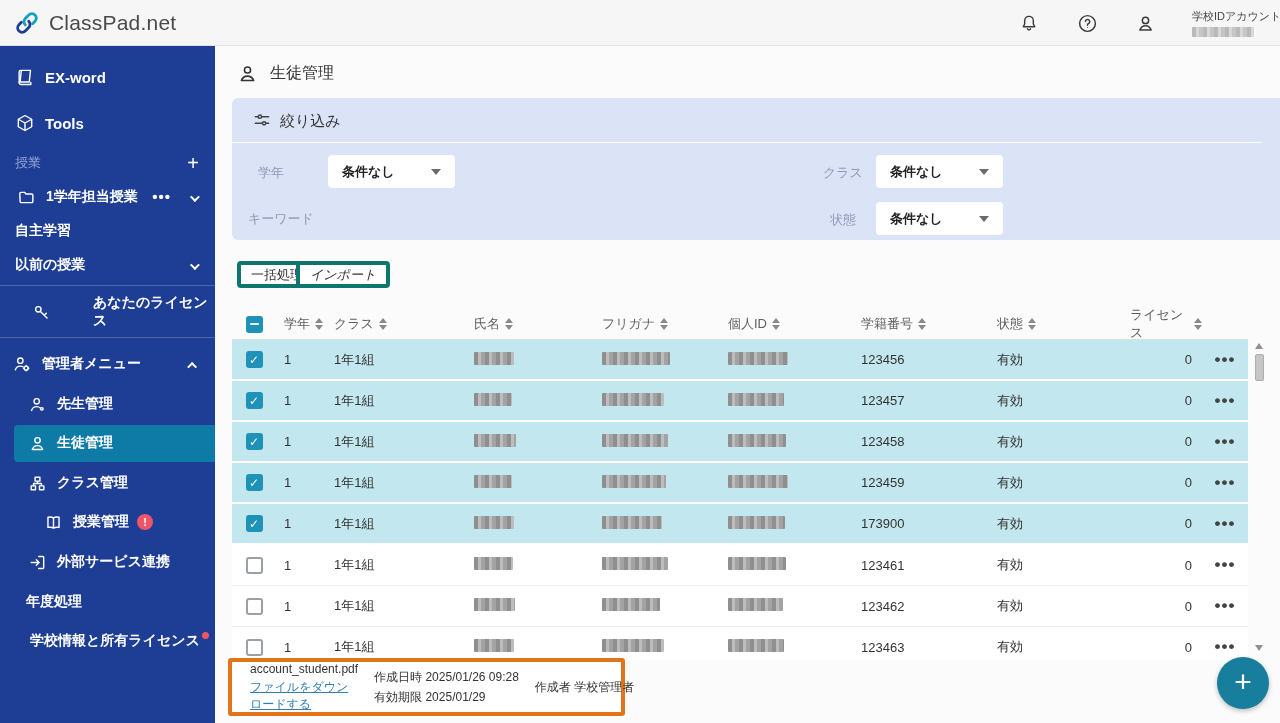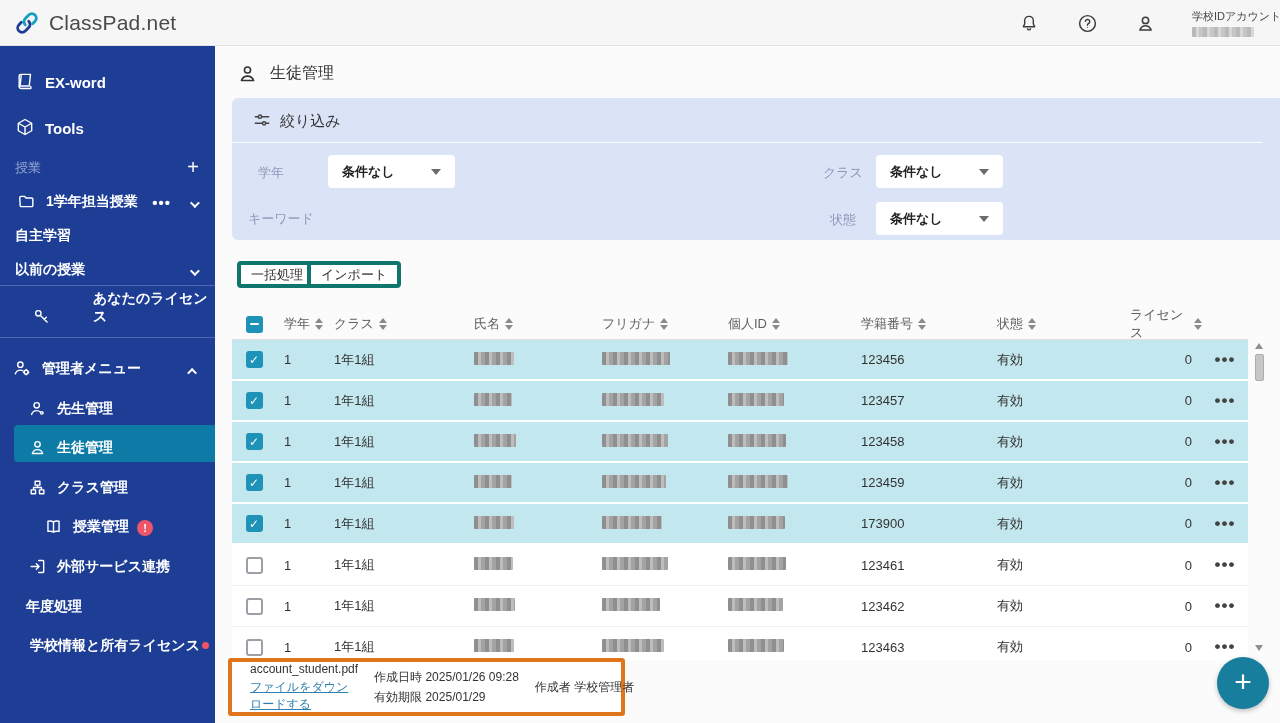--- a/index.html
+++ b/index.html
@@ -17,21 +17,21 @@
   .account-block { display:flex; flex-direction:column; align-items:flex-start; gap:3px; width:74px; }
   .account-type { font-size:11px; color:#444; white-space:nowrap; }
 
   .redact { display:inline-block; height:13px; border-radius:1px;
             background:repeating-linear-gradient(90deg,#8f8f8f 0 4px,#bdbdbd 4px 7px,#a3a3a3 7px 11px);
             filter:blur(0.6px); }
   .redact.light { background:repeating-linear-gradient(90deg,#b9b9b9 0 4px,#d8d8d8 4px 7px,#c6c6c6 7px 11px); height:10px; }
 
   
   .sidebar { position:absolute; top:46px; left:0; width:215px; height:677px; background:#1d3e94; color:#fff; z-index:5; }
-  .s-item { position:absolute; left:0; width:215px; height:28px; display:flex; align-items:flex-end; cursor:pointer; font-size:14px; font-weight:600; }
+  .s-item { position:absolute; left:0; width:215px; height:28px; display:flex; align-items:center; cursor:pointer; font-size:14px; font-weight:600; }
   .s-item .s-ic { width:22px; display:flex; justify-content:center; margin-right:9px; flex:none; }
   .s-label-muted { color:#93a4d6; font-weight:400; font-size:13px; }
   .s-right { position:absolute; right:18px; }
   .s-plus { position:absolute; right:16px; font-size:20px; font-weight:400; color:#fff; line-height:1; }
   .divider { position:absolute; left:0; width:215px; height:1px; background:rgba(255,255,255,0.22); }
   .chev { display:inline-block; width:7px; height:7px; border-right:2px solid #fff; border-bottom:2px solid #fff; }
   .chev.down { transform:rotate(45deg) translateY(-2px); }
   .chev.up { transform:rotate(-135deg) translateY(-2px); }
   .kebab-h { font-size:15px; letter-spacing:1px; color:#fff; font-weight:700; line-height:0.5; }
   .s-selected { position:absolute; left:14px; top:379px; width:201px; height:37px; background:#0e7aa6; border-radius:4px 0 0 4px; }
@@ -330,21 +330,21 @@
     <span class="f-label" style="left:16px; top:112px;">キーワード</span>
 
     <span class="f-label" style="left:598px; top:113px;">状態</span>
     <div class="dropdown" style="left:644px; top:104px;">
       <span class="dd-val">条件なし</span>
       <span class="dd-caret"></span>
     </div>
   </div>
 
   <button class="btn" style="left:237px;">一括処理</button>
-  <button class="btn" style="left:307px;">インポート</button>
+  <button class="btn" style="left:296px;font-style:italic;">インポート</button>
 
 
   <div class="table">
     <div class="tgrid thead">
       <div class="cell ctr">
           <span class="cb ind"></span>
         </div>
       <div class="th">
           <span>学年</span>
           <span class="sort">

